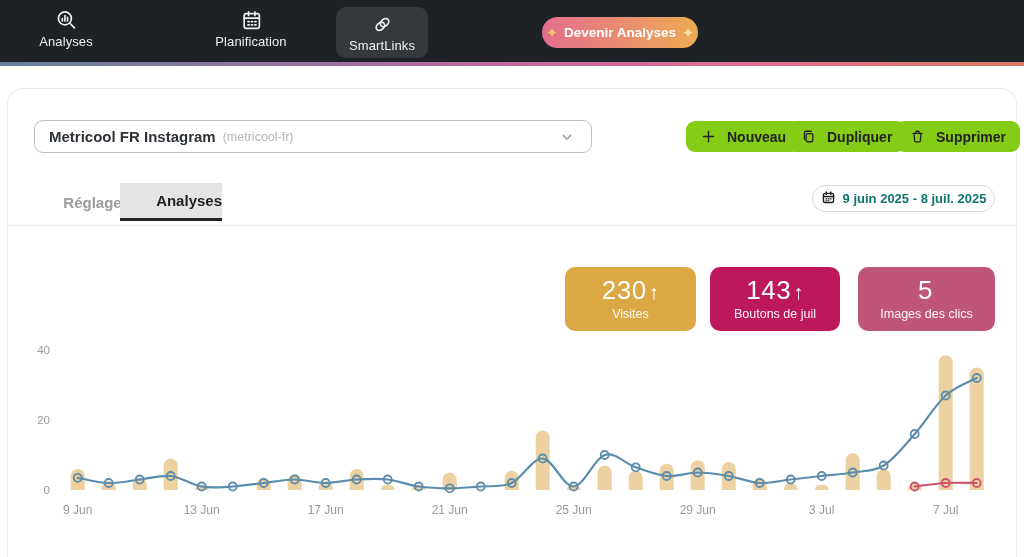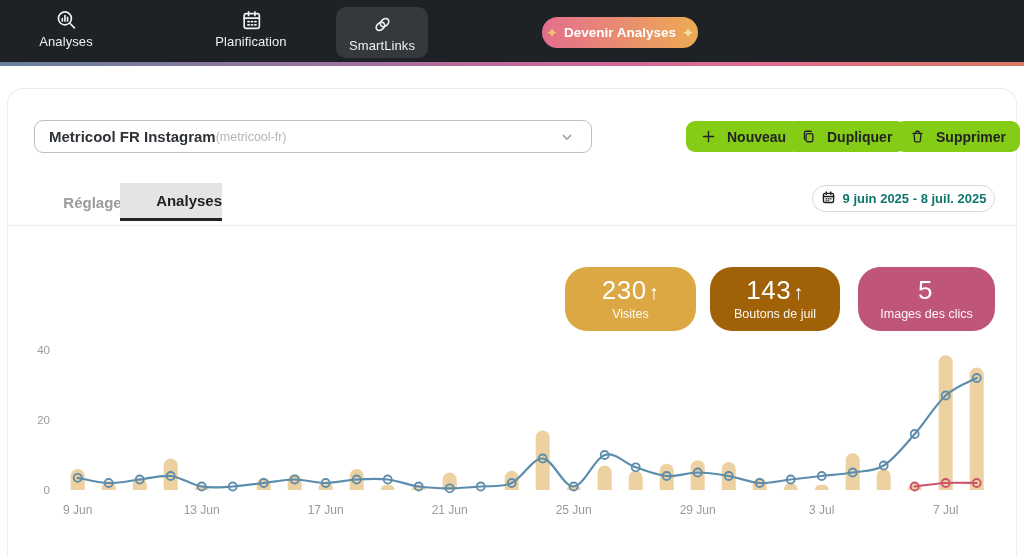--- a/index.html
+++ b/index.html
@@ -26,21 +26,21 @@
 
   .grad-line { position:absolute; top:62px; left:0; width:1024px; height:4px;
     background:linear-gradient(90deg,#66809F 0%,#97739F 30%,#C9689B 55%,#E06E93 74%,#DC7A62 100%); }
 
   
   .panel { position:absolute; top:88px; left:7px; width:1010px; height:469px; background:#fff;
     border:1px solid #ececec; border-bottom:none; border-radius:16px 16px 0 0; }
 
   
   .select { position:absolute; left:34px; top:120px; width:558px; height:33px; background:#fff;
-    border:1px solid #bcbfc3; border-radius:9px; display:flex; align-items:center; padding:0 14px; cursor:pointer; }
+    border:1px solid #bcbfc3; border-radius:9px; display:flex; align-items:center; padding:0 14px; gap:7px; cursor:pointer; }
   .sel-main { font-size:15px; font-weight:600; color:#2e3338; white-space:nowrap; }
   .sel-sub { font-size:12.5px; color:#b3b6ba; white-space:nowrap; }
   .sel-chevron { margin-left:auto; display:flex; }
 
   
   .act-btn { position:absolute; top:121px; height:31px; background:#84cc16; border:none; border-radius:9px;
     display:flex; align-items:center; gap:10px; padding:0 14px; font-size:14px; font-weight:600; color:#232323;
     font-family:inherit; cursor:pointer; }
   #btn-nouveau { left:686px; }
   #btn-dupliquer { left:786px; }
@@ -53,21 +53,21 @@
   .tab-inactive { left:34px; width:96px; color:#9b9b9b; font-weight:600; }
   .tab-active { left:120px; width:102px; background:#e4e4e5; border-bottom:3px solid #232323; color:#1f1f1f; font-weight:700; }
   .tabs-divider { position:absolute; left:8px; top:225px; width:1008px; height:1px; background:#ededee; }
 
   
   .date-chip { position:absolute; left:812px; top:185px; width:183px; height:27px; background:#fff;
     border:1px solid #d8d8d8; border-radius:14px; display:flex; align-items:center; justify-content:center; gap:7px;
     font-size:13px; font-weight:700; color:#0f766e; cursor:pointer; }
 
   
-  .stat-card { position:absolute; top:267px; height:64px; border-radius:22px; color:#fff;
+  .stat-card { position:absolute; top:267px; height:64px; border-radius:10px; color:#fff;
     display:flex; flex-direction:column; align-items:center; justify-content:center; line-height:1.05; }
   #card-visites { left:565px; width:131px; }
   #card-boutons { left:710px; width:130px; }
   #card-images  { left:858px; width:137px; }
   .stat-value { font-size:26px; font-weight:500; letter-spacing:.5px; display:flex; align-items:baseline; gap:2px; }
   .stat-arrow { font-size:20px; font-weight:400; }
   .stat-label { font-size:12.5px; margin-top:3px; color:rgba(255,255,255,.95); font-weight:500; }
 
   
   #chart-wrap { position:absolute; left:28px; top:338px; width:990px; height:205px; }
@@ -184,21 +184,21 @@
 </div>
 
 <div class="stat-card" id="card-visites" style="background: rgb(220, 168, 67);">
   <span class="stat-value">
     <span>230</span>
     <span class="stat-arrow">↑</span>
   </span>
   <span class="stat-label">Visites</span>
 </div>
 
-<div class="stat-card" id="card-boutons" style="background: #a16207;">
+<div class="stat-card" id="card-boutons" style="background: #be185d;">
   <span class="stat-value">
     <span>143</span>
     <span class="stat-arrow">↑</span>
   </span>
   <span class="stat-label">Boutons de juil</span>
 </div>
 
 <div class="stat-card" id="card-images" style="background: rgb(192, 86, 119);">
   <span class="stat-value">
     <span>5</span>

